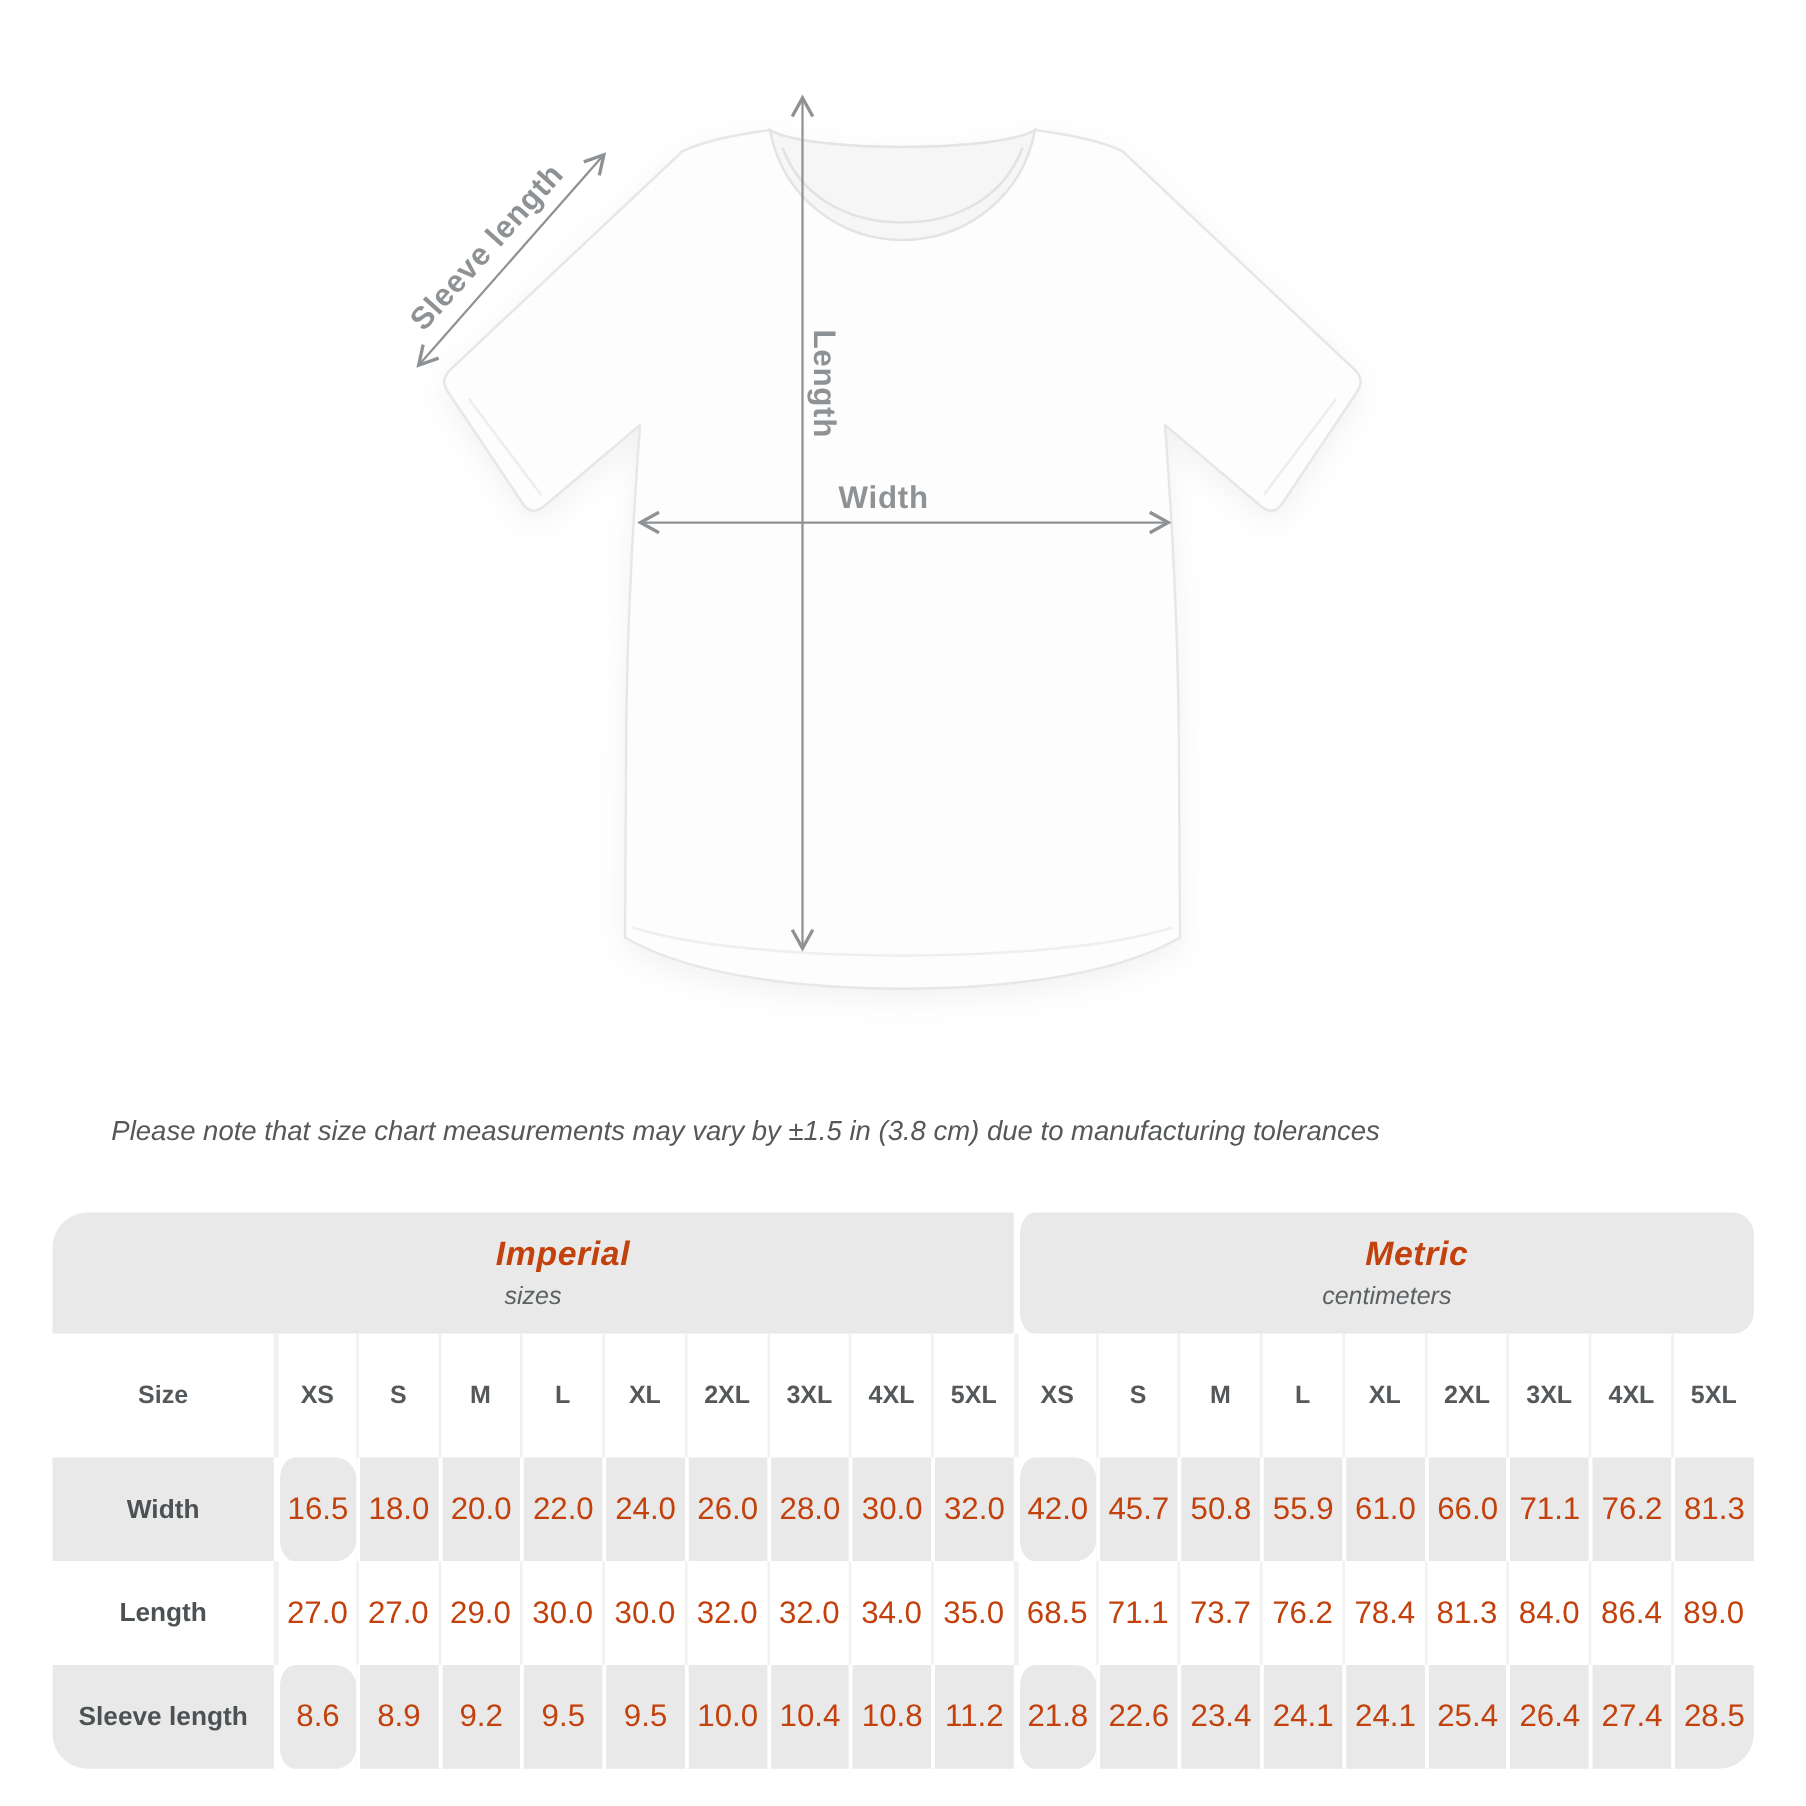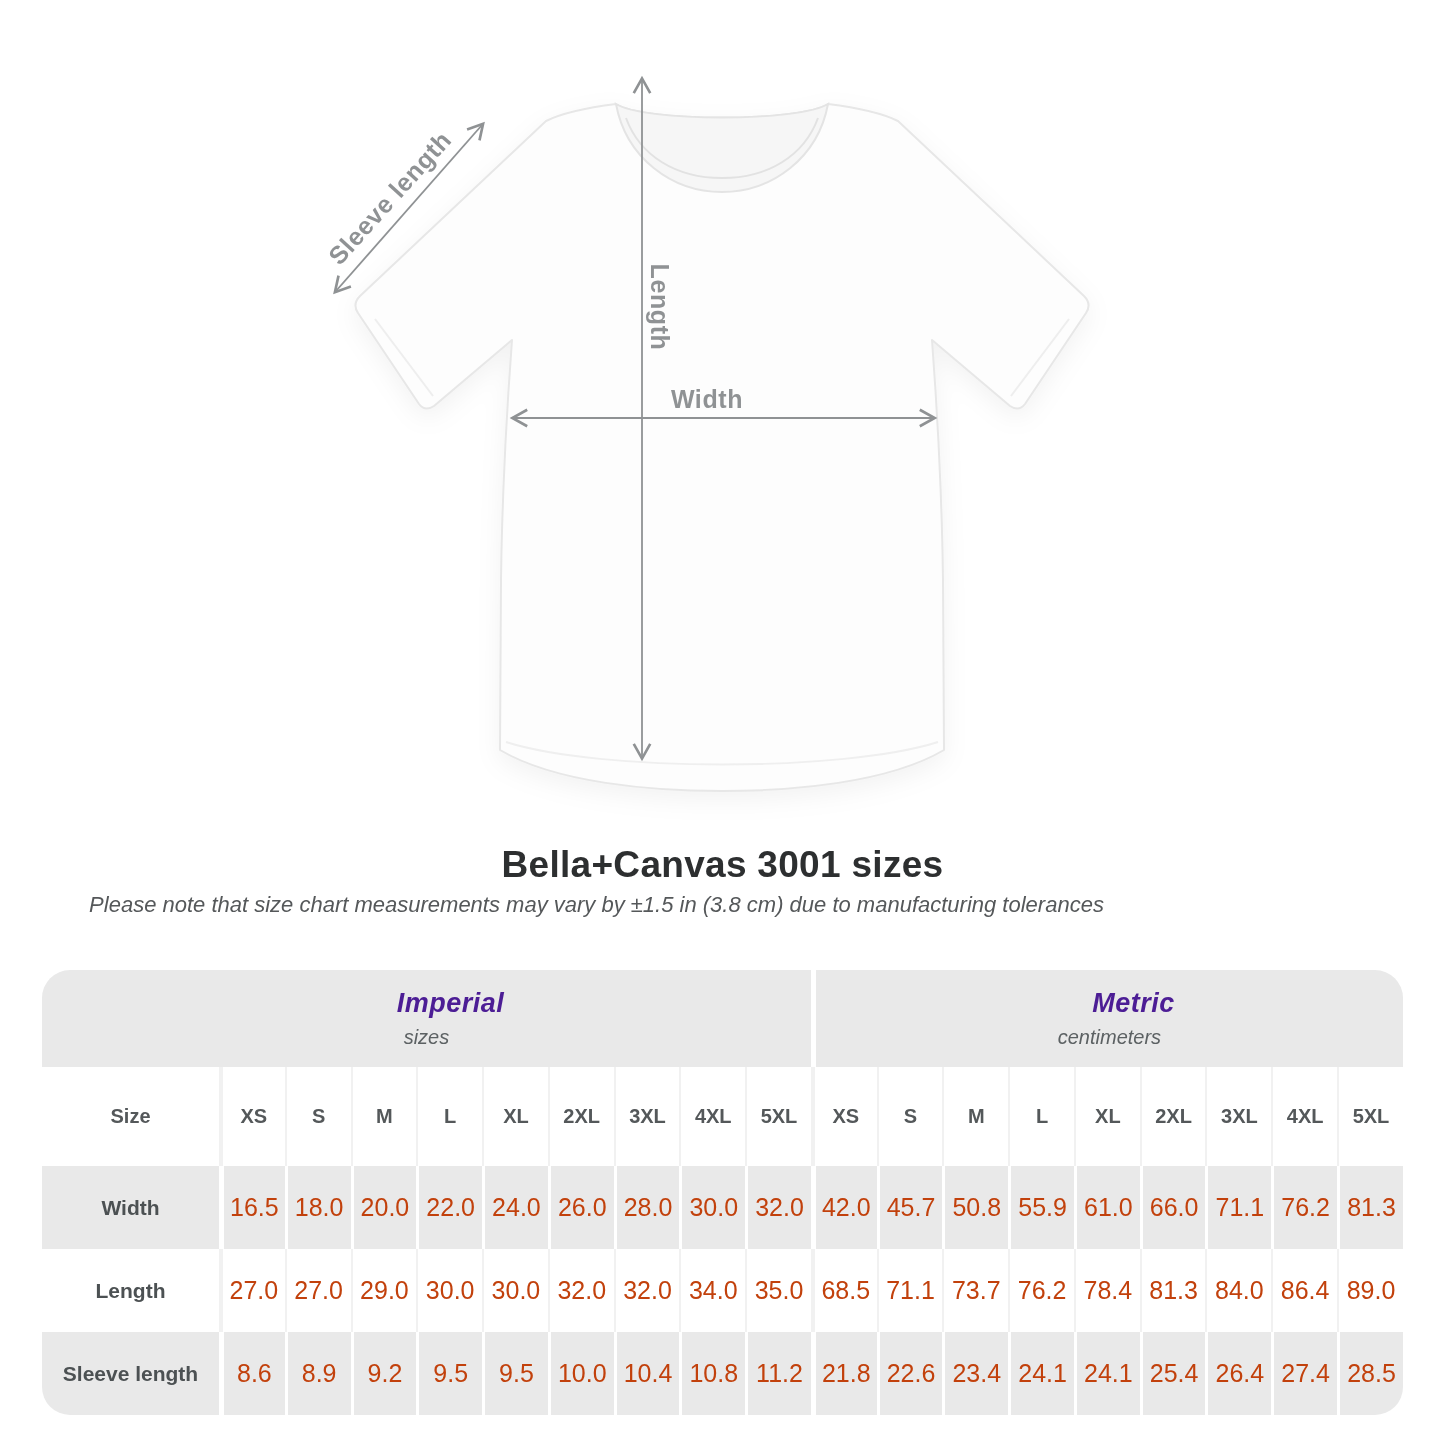--- a/index.html
+++ b/index.html
@@ -20,29 +20,29 @@
             font-size:22px;font-style:italic;color:#55585a;}
 
   
   .tablewrap{position:absolute;left:42px;top:970px;}
   table.sizes{border-collapse:separate;border-spacing:0;table-layout:fixed;width:1361px;}
   col.c-label{width:177px;}
   td{text-align:center;vertical-align:middle;padding:0;}
   tr.band td{height:97px;background:#e9e9e9;}
   td.sec-left{border-top-left-radius:28px;}
   td.sec-right{border-top-right-radius:28px;border-left:5px solid #fff;}
-  .sec-title{font-size:27px;font-weight:bold;font-style:italic;color:#4c1d95;letter-spacing:.5px;padding-left:48px;}
+  .sec-title{font-size:27px;font-weight:bold;font-style:italic;color:#c2410c;letter-spacing:.5px;padding-left:48px;}
   .sec-sub{font-size:20px;font-style:italic;color:#5c6163;margin-top:7px;}
   tr.hdr td{height:99px;background:#fff;font-weight:bold;font-size:20px;color:#54585a;
             border-left:2px solid #f1f1f1;}
   tr.gray td{height:83px;background:#e9e9e9;border-left:3px solid #fff;}
   tr.white td{height:83px;background:#fff;border-left:2px solid #f1f1f1;}
   td.rowlabel{font-weight:bold;font-size:21px;color:#4c5153;border-left:none !important;}
   td.val{font-size:25px;color:#c2410c;}
-  tr.gray td.bL, tr.band td.sec-right{border-left-width:5px;}
+  tr.gray td.bL, tr.band td.sec-right{border-left-width:5px;border-radius:17px;}
   tr.hdr td.bL, tr.white td.bL{border-left-width:4px;}
   tr.last td:first-child{border-bottom-left-radius:28px;}
   tr.last td:last-child{border-bottom-right-radius:28px;}
 </style>
 </head>
 <body>
 
 <div class="stage">
 
   <svg class="shirt-svg" width="1445" height="830" viewBox="0 0 1445 830">
@@ -88,21 +88,20 @@
       <line x1="642" y1="80" x2="642" y2="757" marker-start="url(#ah)" marker-end="url(#ah)"></line>
       <line x1="514" y1="418" x2="933" y2="418" marker-start="url(#ah)" marker-end="url(#ah)"></line>
       <line x1="336" y1="291" x2="482" y2="125" marker-start="url(#ah)" marker-end="url(#ah)"></line>
     </g>
   </svg>
 
   <div class="diagram-label lbl-sleeve" style="left:390px;top:198px;">Sleeve length</div>
   <div class="diagram-label lbl-length" style="left:659px;top:307px;">Length</div>
   <div class="diagram-label" style="left:707px;top:399px;">Width</div>
 
-  <h1 class="title">Bella+Canvas 3001 sizes</h1>
   <p class="subtitle">Please note that size chart measurements may vary by ±1.5 in (3.8 cm) due to manufacturing tolerances</p>
 
   <div class="tablewrap">
     <table class="sizes">
       <colgroup id="cols">
           <col class="c-label">
           <col>
           <col>
           <col>
           <col>

